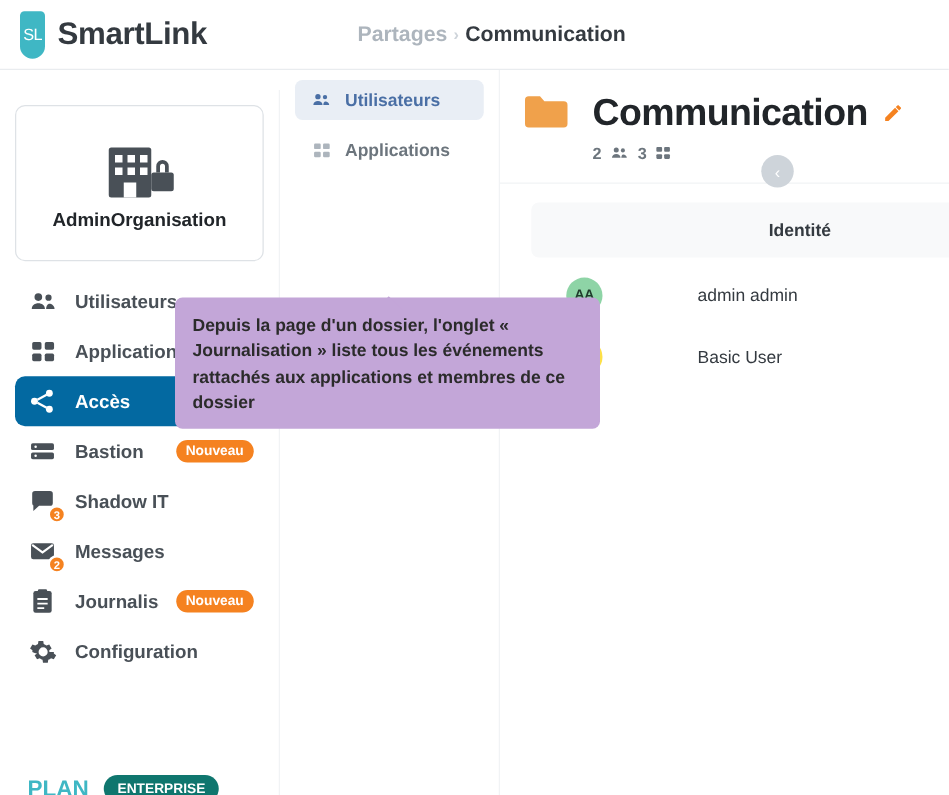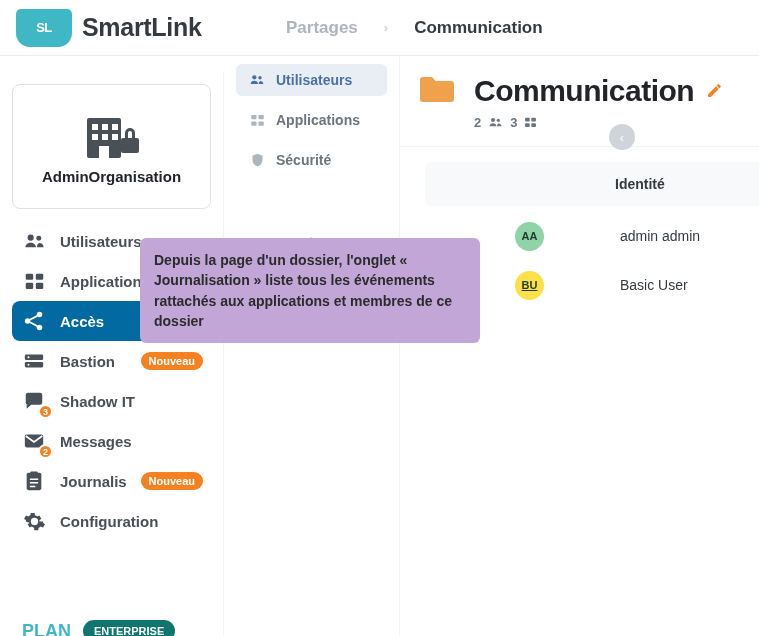--- a/index.html
+++ b/index.html
@@ -22,41 +22,41 @@
     align-items: center;
   }
   .brand {
     display: flex;
     align-items: center;
     gap: 10px;
     padding-left: 16px;
     width: 224px;
   }
   .brand-logo {
-    width: 56px; height: 38px;
+    width: 20px; height: 38px;
     background: #3fb7c4;
     border-radius: 5px 5px 14px 14px;
     display: flex;
     align-items: center;
     justify-content: center;
     color: #ffffff;
     font-size: 13px;
-    font-weight: bold;
+    font-weight: normal;
     letter-spacing: -0.5px;
   }
   .brand-text {
     font-size: 25px;
     font-weight: bold;
     color: #343a40;
     letter-spacing: -0.3px;
   }
   .breadcrumb {
     display: flex;
     align-items: center;
-    gap: 26px;
+    gap: 5px;
     margin-left: 62px;
     font-size: 17px;
     font-weight: bold;
   }
   .crumb-muted { color: #adb5bd; }
   .crumb-sep { color: #ced4da; font-size: 13px; }
   .crumb-active { color: #343a40; }
 
   
   .sidebar {
@@ -308,21 +308,21 @@
   }
   .avatar {
     width: 29px; height: 29px;
     border-radius: 50%;
     display: flex;
     align-items: center;
     justify-content: center;
     font-size: 11px;
     font-weight: bold;
     color: #1f3b2c;
-    margin-left: 90px;
+    margin-left: 28px;
   }
   .row-name {
     margin-left: 76px;
     font-size: 14px;
     color: #343a40;
   }
   svg { display: block; }
 </style>
 </head>
 <body>
@@ -482,28 +482,20 @@
       <svg width="15" height="15" viewBox="0 0 24 24" fill="currentColor">
         <rect x="2" y="3" width="8.5" height="7" rx="1.5"></rect>
         <rect x="13.5" y="3" width="8.5" height="7" rx="1.5"></rect>
         <rect x="2" y="13.5" width="8.5" height="7" rx="1.5"></rect>
         <rect x="13.5" y="13.5" width="8.5" height="7" rx="1.5"></rect>
       </svg>
     </span>
     <span>Applications</span>
   </div>
 
-  <div class="subnav-item">
-    <span class="sicon">
-      <svg width="15" height="16" viewBox="0 0 24 24" fill="currentColor">
-        <path d="M12 2l8 3.2v6.3c0 5-3.4 9.3-8 10.5-4.6-1.2-8-5.5-8-10.5V5.2z"></path>
-      </svg>
-    </span>
-    <span>Sécurité</span>
-  </div>
 
   <div class="highlight-box">
     <span class="sicon">
       <svg width="15" height="15" viewBox="0 0 24 24" fill="currentColor">
         <rect x="2.5" y="4" width="19" height="17" rx="2"></rect>
         <rect x="2.5" y="4" width="19" height="5" rx="2" fill="currentColor"></rect>
         <rect x="5.5" y="11.5" width="4" height="3.2" fill="#fff"></rect>
         <rect x="11" y="11.5" width="4" height="3.2" fill="#fff"></rect>
         <rect x="16.5" y="11.5" width="3" height="3.2" fill="#fff"></rect>
       </svg>

